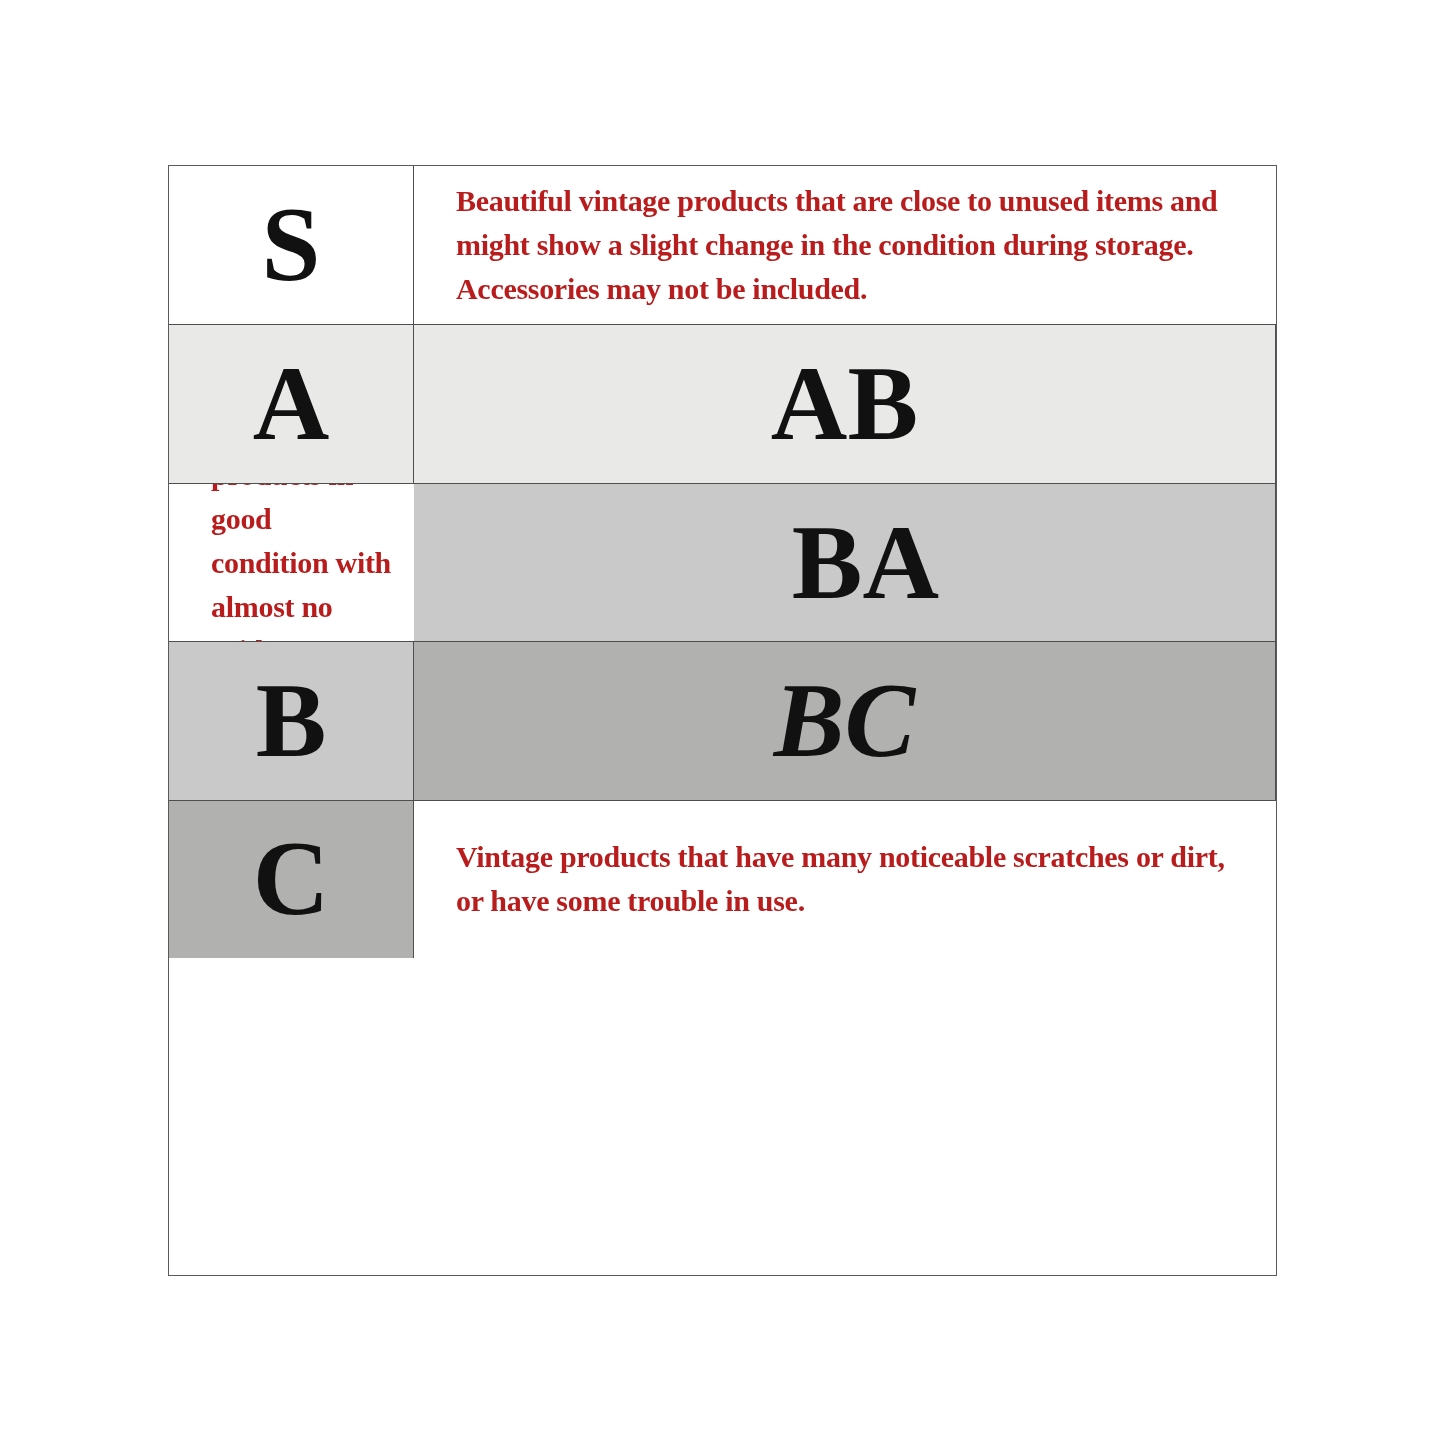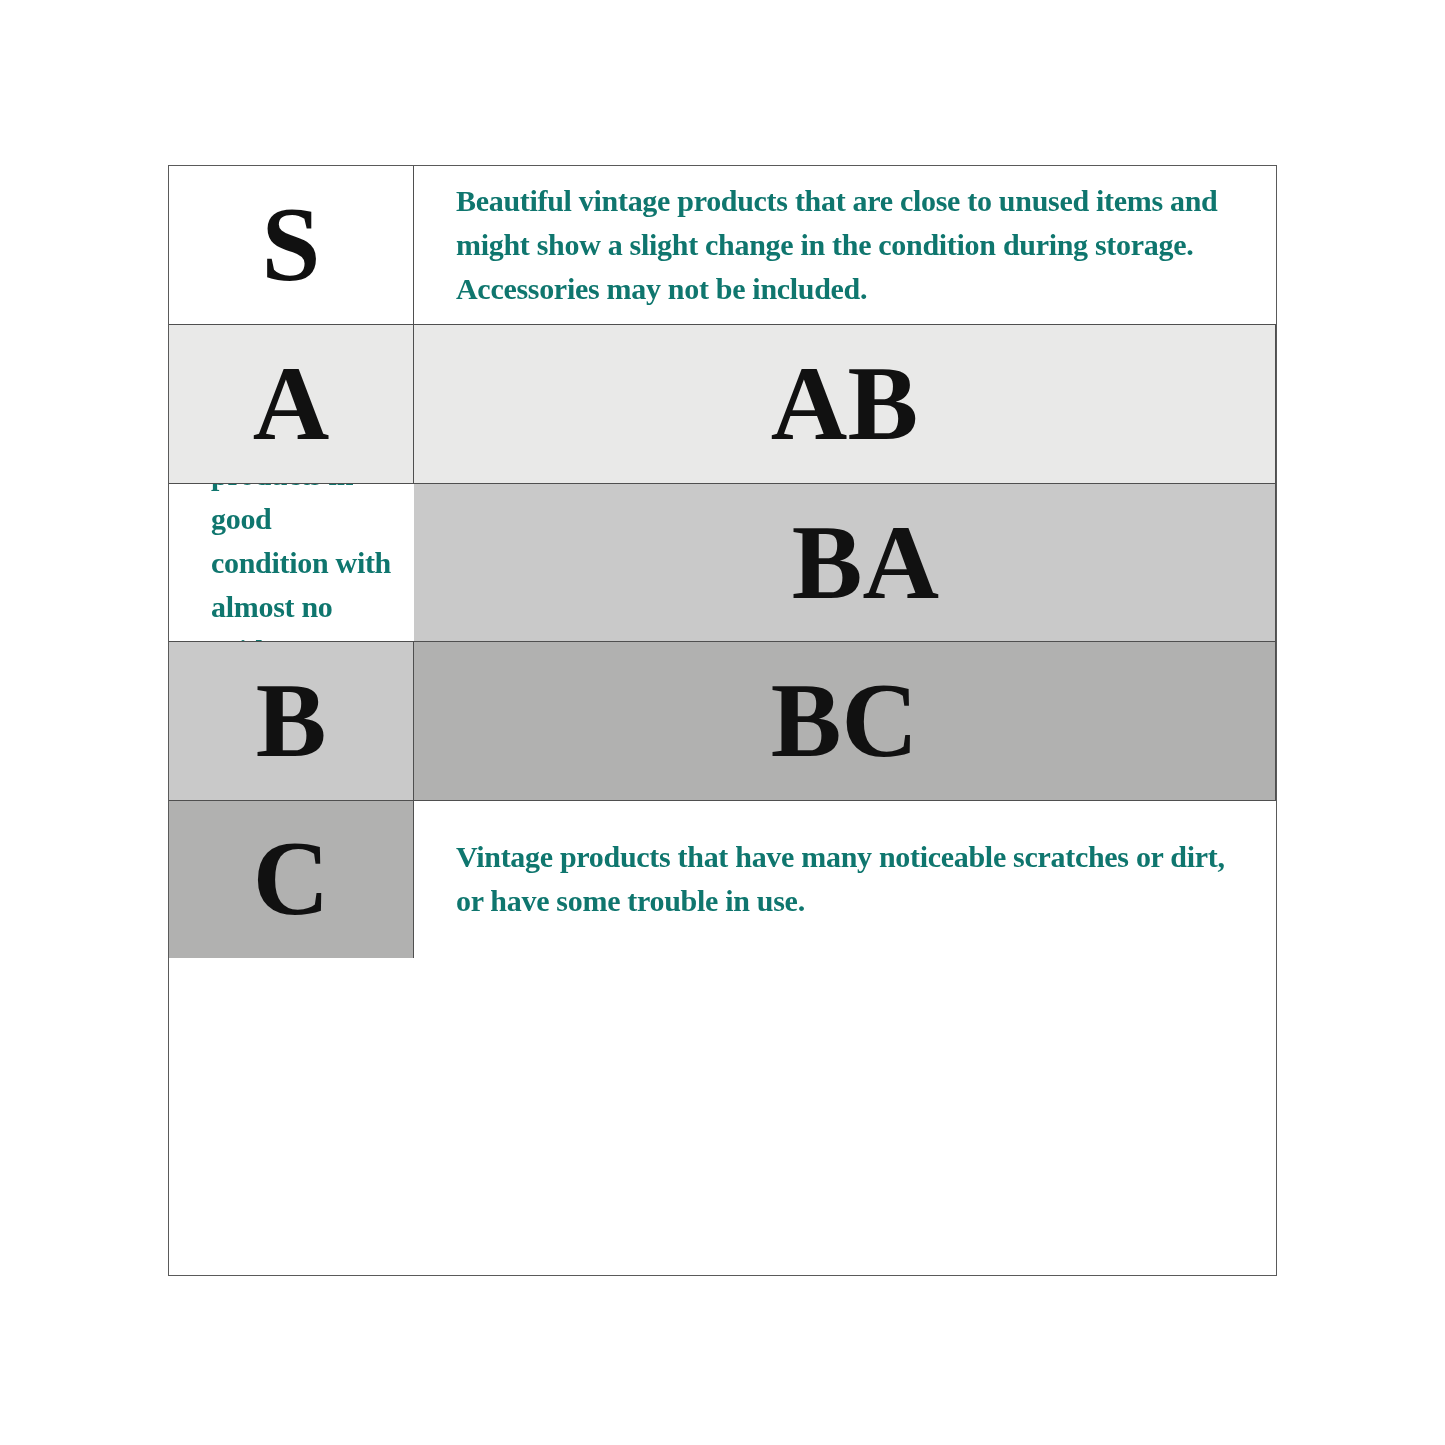--- a/index.html
+++ b/index.html
@@ -44,21 +44,21 @@
     border-right: 1px solid #4f4f4f;
     color: #111111;
     font-size: 106px;
     font-weight: bold;
     line-height: 1;
     letter-spacing: 0px;
   }
   .desc-cell {
     background: #ffffff;
     padding: 10px 22px 10px 42px;
-    color: #0f766e;
+    color: #b91c1c;
     font-size: 30px;
     font-weight: bold;
     letter-spacing: -0.3px;
     line-height: 44px;
     white-space: pre-line;
   }
 </style>
 </head>
 <body>
 
@@ -73,20 +73,20 @@
     <div class="cell grade-cell" style="background: rgb(233, 233, 232);">A</div>
     <div class="cell grade-cell" style="background: rgb(233, 233, 232);">AB</div>
 
     <div class="cell desc-cell">Vintage products in good condition with almost no evidence
 of use.</div>
 
     <div class="cell grade-cell" style="background: rgb(201, 201, 201); padding-left: 42px;">BA</div>
 
     <div class="cell grade-cell" style="background: rgb(201, 201, 201);">B</div>
 
-    <div class="cell grade-cell" style="background: rgb(177, 177, 176);">BC</div>
+    <div class="cell grade-cell" style="background: rgb(177, 177, 176); font-style: italic;">BC</div>
 
     <div class="cell grade-cell" style="background: rgb(177, 177, 176);">C</div>
     <div class="cell desc-cell">Vintage products that have many noticeable scratches or dirt,
 or have some trouble in use.</div>
 
   </div>
 </div>
 
 </body></html>

